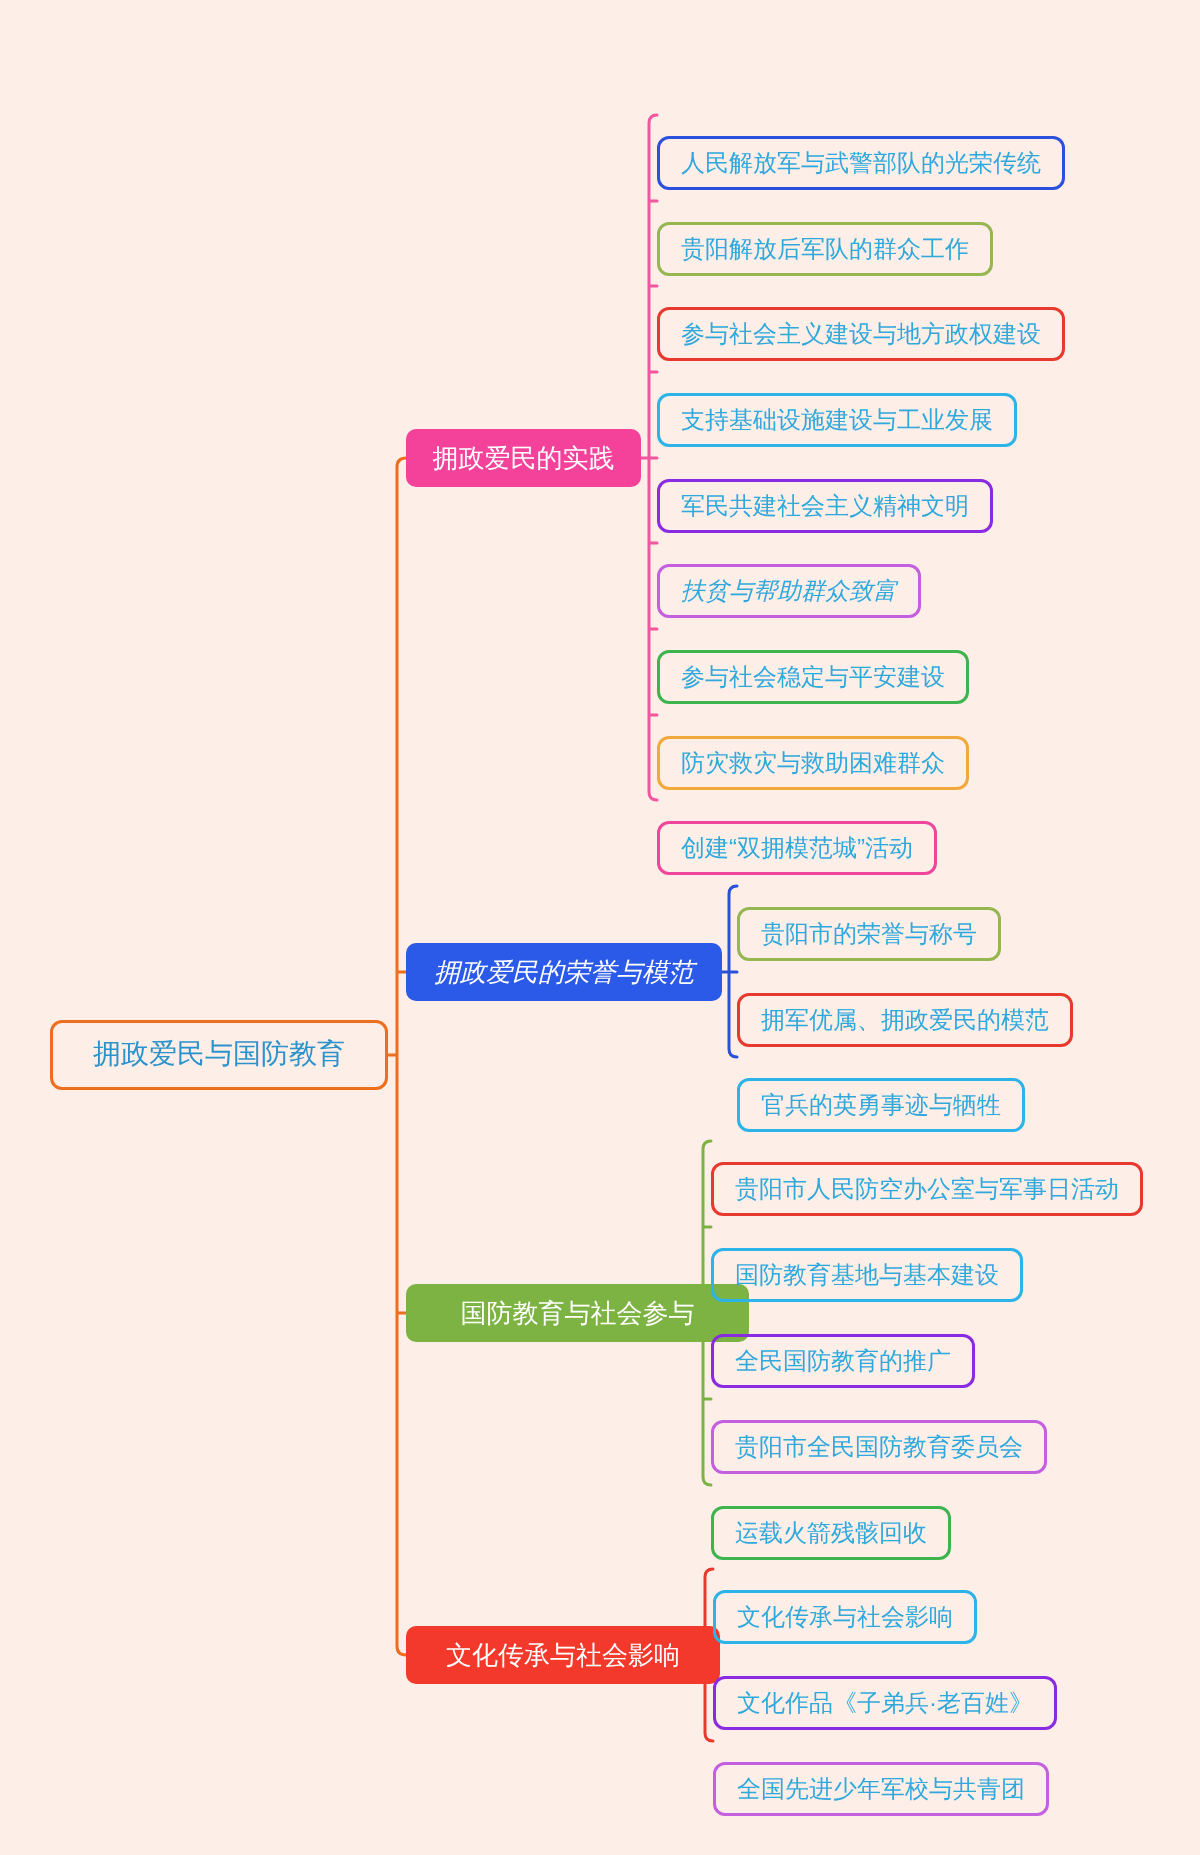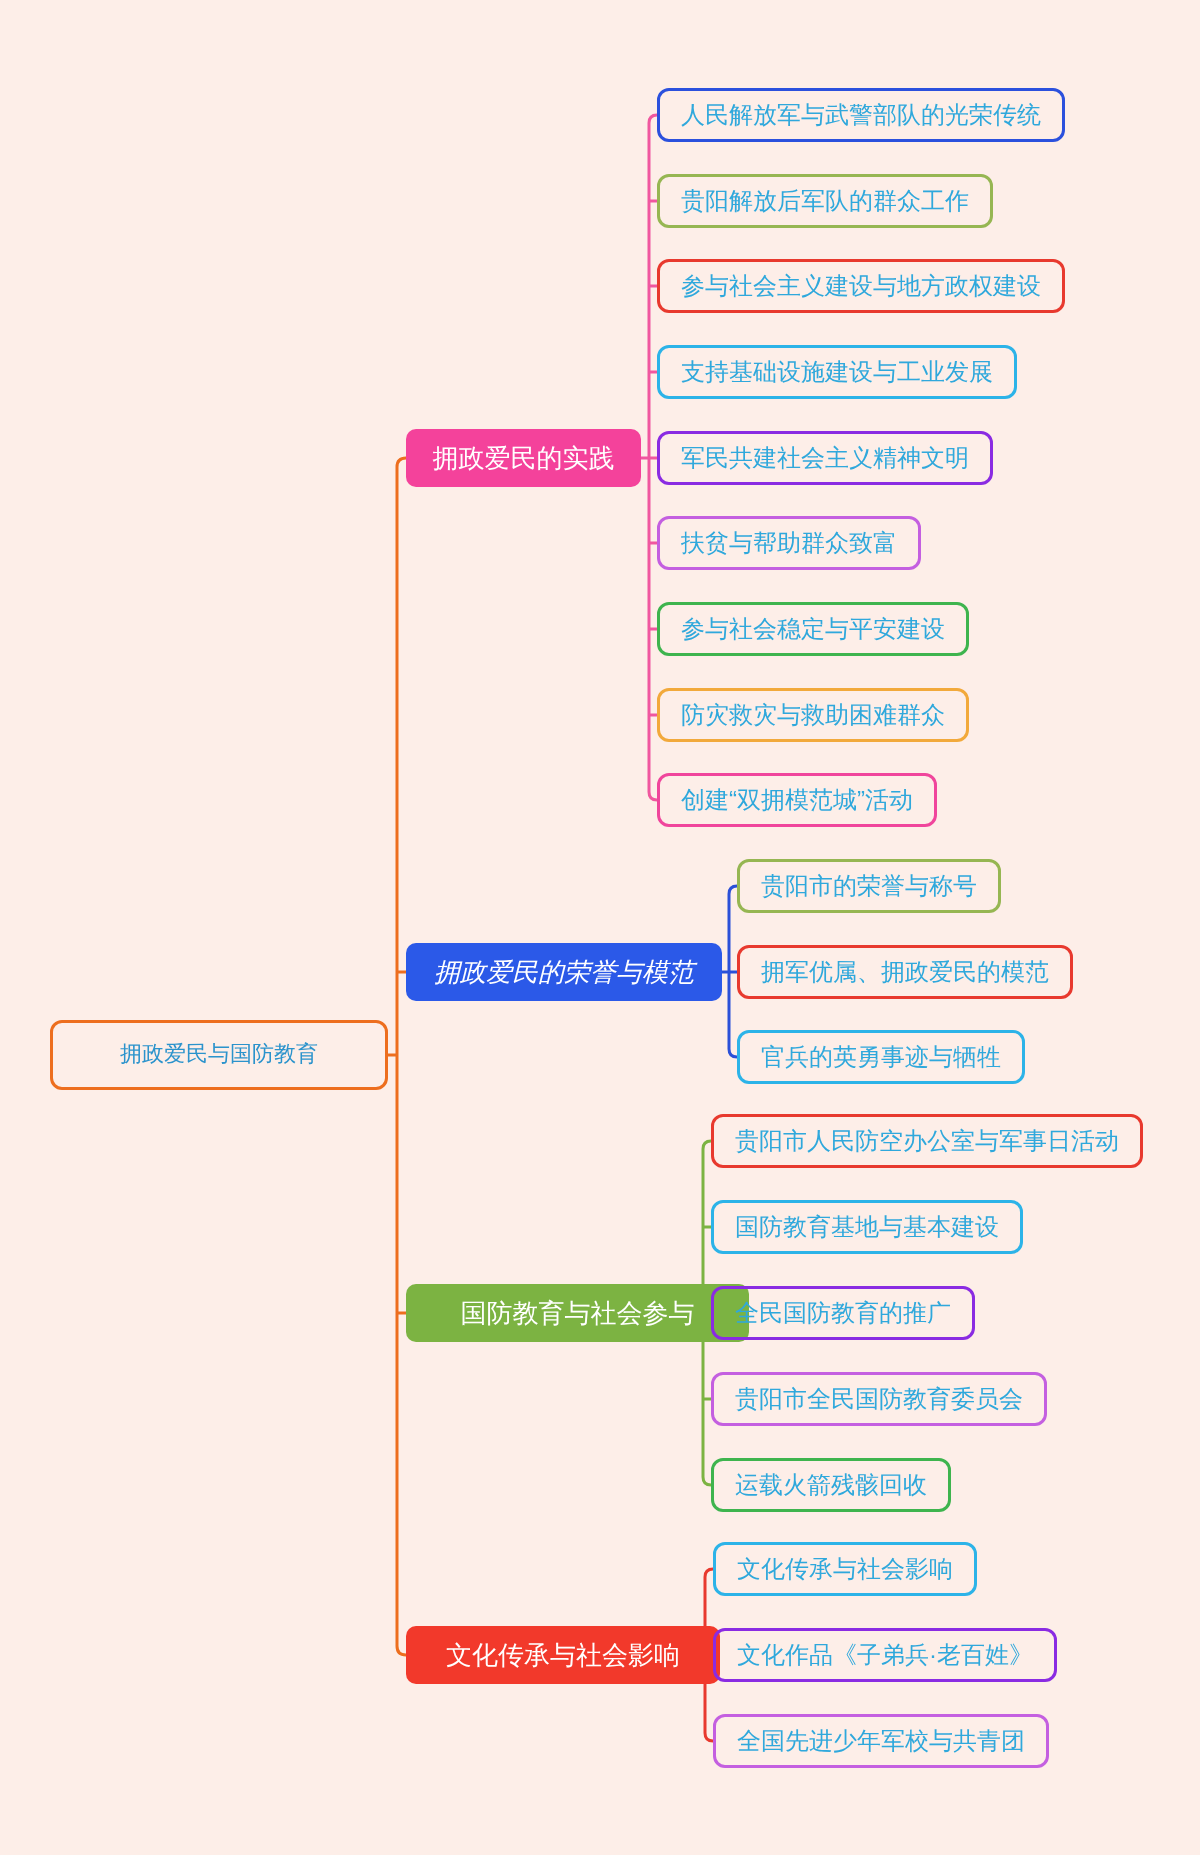--- a/index.html
+++ b/index.html
@@ -29,21 +29,21 @@
     box-sizing: border-box;
     white-space: nowrap;
     z-index: 1;
   }
   .root {
     left: 50px; top: 1020px;
     width: 338px; height: 70px;
     line-height: 62px;
     border: 3px solid;
     border-radius: 12px;
-    font-size: 22px;
+    font-size: 28px;
     text-align: center;
   }
   .branch {
     left: 406px;
     height: 58px;
     line-height: 58px;
     border-radius: 10px;
     font-size: 26px;
     text-align: center;
   }
@@ -52,20 +52,21 @@
   .b3 { top: 1284px; width: 343px; }
   .b4 { top: 1626px; width: 314px; }
   .child {
     height: 54px;
     line-height: 47px;
     border: 3px solid;
     border-radius: 12px;
     font-size: 24px;
     padding: 0 21px;
     display: inline-block;
+    margin-top: 48px;
   }
   .c-g1 { left: 657px; }
   .c-g2 { left: 737px; }
   .c-g3 { left: 711px; }
   .c-g4 { left: 713px; }
 </style>
 </head>
 <body>
 
 <div id="canvas" style="background-color: rgb(253, 238, 232);">
@@ -83,21 +84,21 @@
   <div class="node branch b1" style="background-color: rgb(244, 66, 155); color: rgb(255, 255, 255);">拥政爱民的实践</div>
   <div class="node branch b2" style="background-color: rgb(43, 89, 232); color: rgb(255, 255, 255); font-style: italic;">拥政爱民的荣誉与模范</div>
   <div class="node branch b3" style="background-color: rgb(124, 179, 66); color: rgb(255, 255, 255);">国防教育与社会参与</div>
   <div class="node branch b4" style="background-color: rgb(242, 57, 43); color: rgb(255, 255, 255);">文化传承与社会影响</div>
 
   <div class="node child c-g1" style="top: 88px; border-color: rgb(43, 80, 221); color: rgb(47, 168, 220);">人民解放军与武警部队的光荣传统</div>
   <div class="node child c-g1" style="top: 174px; border-color: rgb(150, 182, 82); color: rgb(47, 168, 220);">贵阳解放后军队的群众工作</div>
   <div class="node child c-g1" style="top: 259px; border-color: rgb(232, 57, 46); color: rgb(47, 168, 220);">参与社会主义建设与地方政权建设</div>
   <div class="node child c-g1" style="top: 345px; border-color: rgb(44, 179, 232); color: rgb(47, 168, 220);">支持基础设施建设与工业发展</div>
   <div class="node child c-g1" style="top: 431px; border-color: rgb(138, 43, 226); color: rgb(47, 168, 220);">军民共建社会主义精神文明</div>
-  <div class="node child c-g1" style="top: 516px; border-color: rgb(196, 95, 224); color: rgb(47, 168, 220);">扶贫与帮助群众致富</div>
+  <div class="node child c-g1" style="top: 516px; border-color: rgb(196, 95, 224); color: rgb(47, 168, 220); font-style: italic;">扶贫与帮助群众致富</div>
   <div class="node child c-g1" style="top: 602px; border-color: rgb(62, 180, 78); color: rgb(47, 168, 220);">参与社会稳定与平安建设</div>
   <div class="node child c-g1" style="top: 688px; border-color: rgb(242, 169, 59); color: rgb(47, 168, 220);">防灾救灾与救助困难群众</div>
   <div class="node child c-g1" style="top: 773px; border-color: rgb(240, 69, 156); color: rgb(47, 168, 220);">创建“双拥模范城”活动</div>
 
   <div class="node child c-g2" style="top: 859px; border-color: rgb(150, 182, 82); color: rgb(47, 168, 220);">贵阳市的荣誉与称号</div>
   <div class="node child c-g2" style="top: 945px; border-color: rgb(232, 57, 46); color: rgb(47, 168, 220);">拥军优属、拥政爱民的模范</div>
   <div class="node child c-g2" style="top: 1030px; border-color: rgb(44, 179, 232); color: rgb(47, 168, 220);">官兵的英勇事迹与牺牲</div>
 
   <div class="node child c-g3" style="top: 1114px; border-color: rgb(232, 57, 46); color: rgb(47, 168, 220);">贵阳市人民防空办公室与军事日活动</div>
   <div class="node child c-g3" style="top: 1200px; border-color: rgb(44, 179, 232); color: rgb(47, 168, 220);">国防教育基地与基本建设</div>

